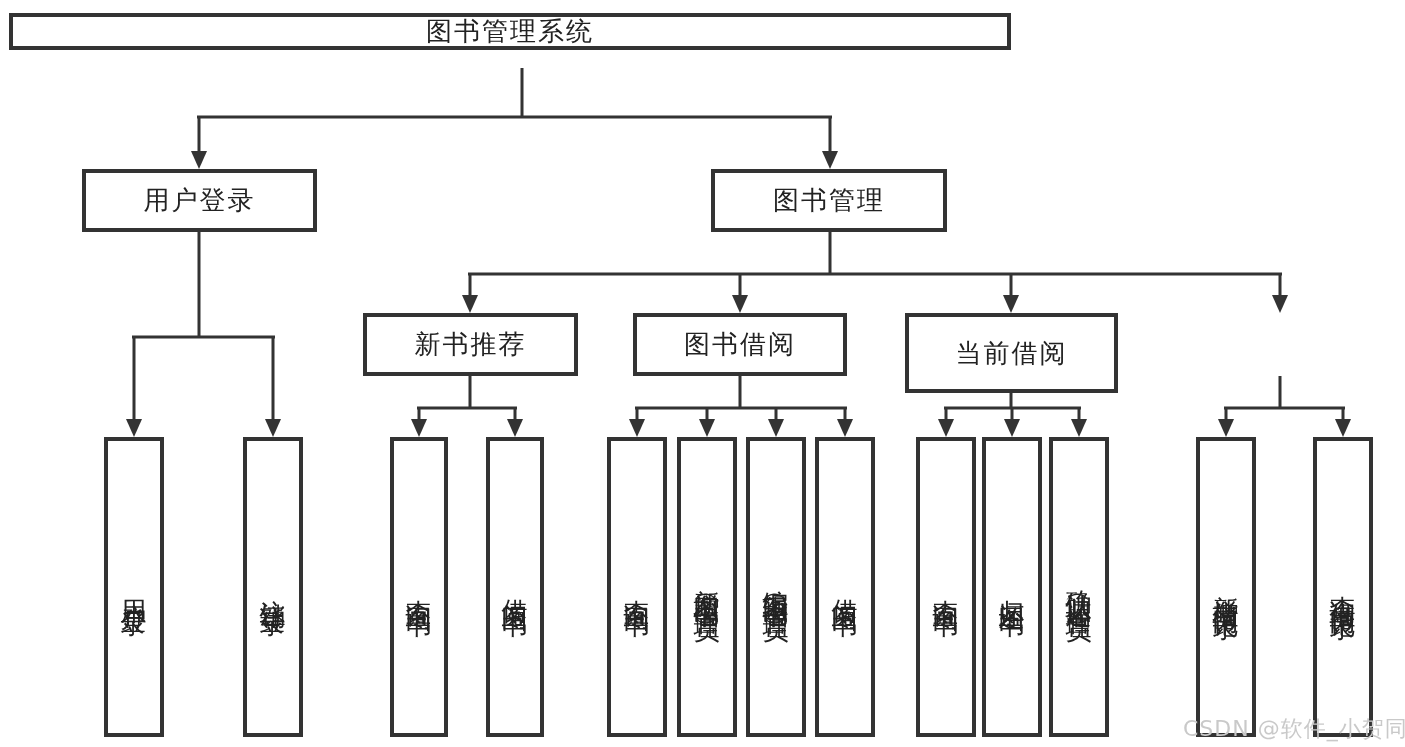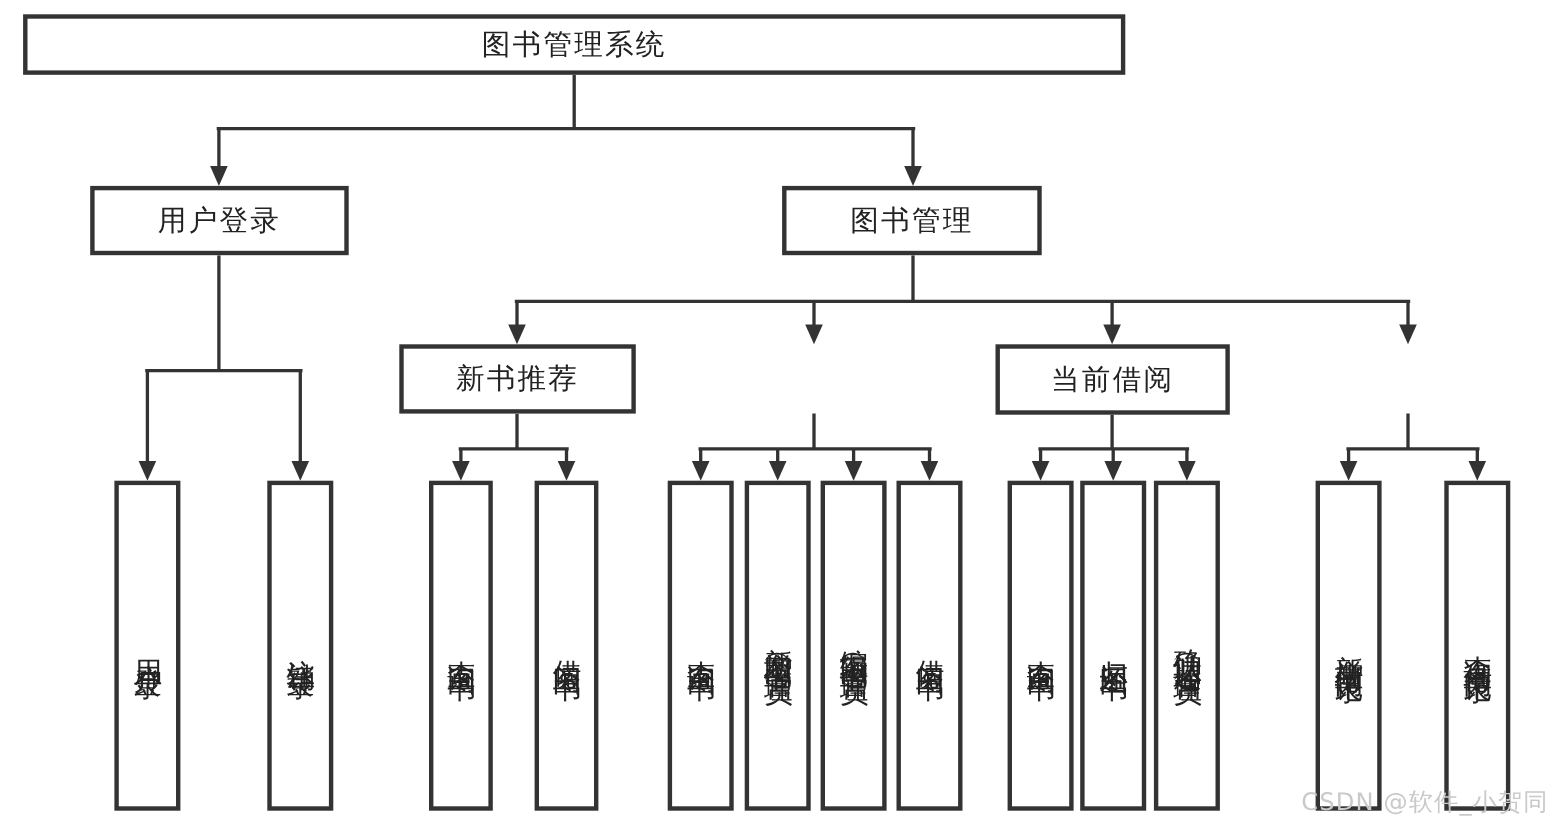--- a/index.html
+++ b/index.html
@@ -68,35 +68,38 @@
     <polygon class="ar" points="707,437 699,419 715,419"></polygon>
     <polygon class="ar" points="776,437 768,419 784,419"></polygon>
     <polygon class="ar" points="845,437 837,419 853,419"></polygon>
     <polygon class="ar" points="946,437 938,419 954,419"></polygon>
     <polygon class="ar" points="1012,437 1004,419 1020,419"></polygon>
     <polygon class="ar" points="1079,437 1071,419 1087,419"></polygon>
     <polygon class="ar" points="1226,437 1218,419 1234,419"></polygon>
     <polygon class="ar" points="1343,437 1335,419 1351,419"></polygon>
   </svg>
 
-  <div class="box" style="left:21px;top:13px;width:1002px;height:55px">
+  <div class="box" style="left:9px;top:13px;width:1002px;height:37px">
     <span>图书管理系统</span>
   </div>
 
   <div class="box" style="left:82px;top:169px;width:235px;height:63px">
     <span>用户登录</span>
   </div>
   <div class="box" style="left:711px;top:169px;width:236px;height:63px">
     <span>图书管理</span>
   </div>
 
   <div class="box" style="left:363px;top:313px;width:215px;height:63px">
     <span>新书推荐</span>
   </div>
-  <div class="box" style="left:905px;top:313px;width:213px;height:64px">
+  <div class="box" style="left:633px;top:313px;width:214px;height:63px">
+    <span>图书借阅</span>
+  </div>
+  <div class="box" style="left:905px;top:313px;width:213px;height:80px">
     <span>当前借阅</span>
   </div>
 
   <div class="vbox" style="left:104px;width:60px">
     <span>用户登录</span>
   </div>
   <div class="vbox" style="left:243px;width:60px">
     <span>注销登录</span>
   </div>
 

